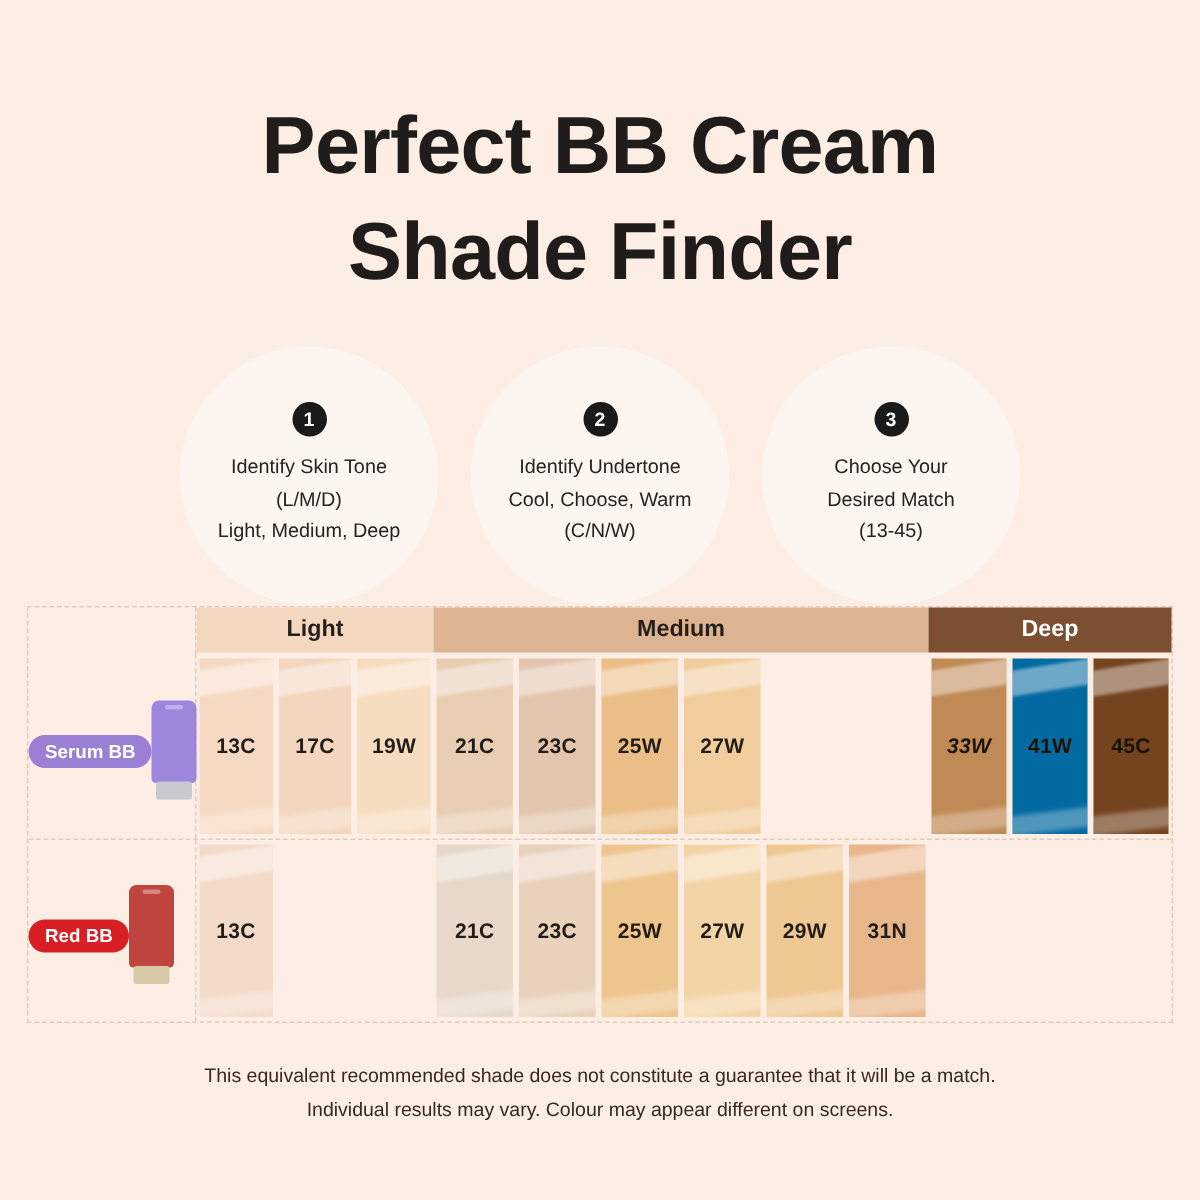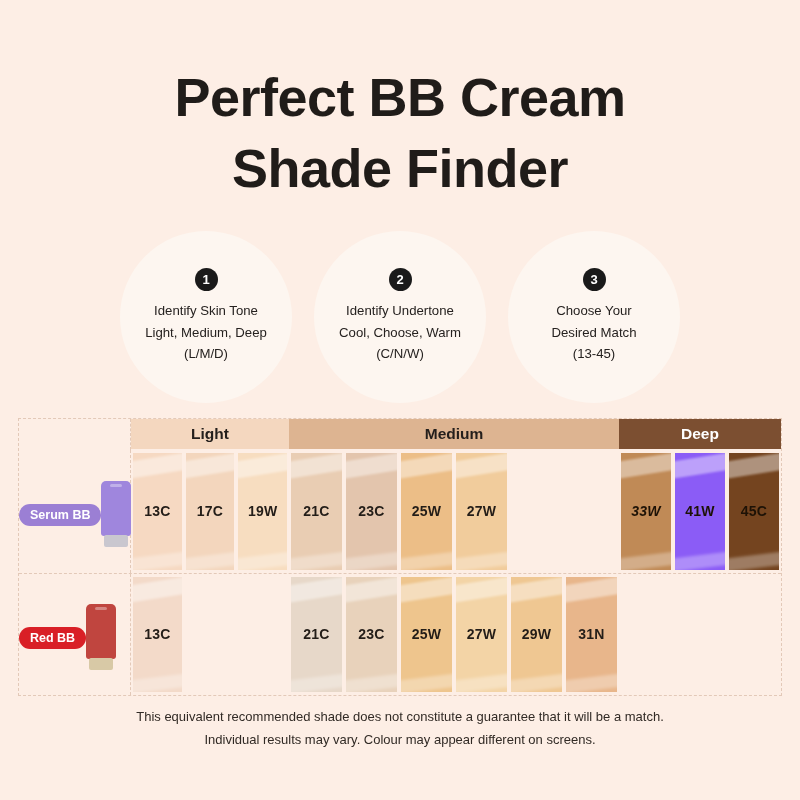--- a/index.html
+++ b/index.html
@@ -62,21 +62,21 @@
     text-align: center;
     font-size: 13.2px;
     line-height: 1.62;
     color: #262220;
   }
 
   
   .chart {
     position: absolute;
     left: 18px;
-    top: 418px;
+    top: 404px;
     width: 764px;
     height: 278px;
     border: 1px dashed #e3c9b8;
   }
 
   .col-label {
     width: 112px;
     flex: 0 0 112px;
     border-right: 1px dashed #e3c9b8;
   }
@@ -244,22 +244,22 @@
   <div class="title-line">Perfect BB Cream</div>
   <div class="title-line">Shade Finder</div>
 </div>
 
 <div class="steps">
 
   <div class="step">
     <div class="step-num">1</div>
     <div class="step-lines">
       <div>Identify Skin Tone</div>
+      <div>(L/M/D)</div>
       <div>Light, Medium, Deep</div>
-      <div>(L/M/D)</div>
     </div>
   </div>
 
   <div class="step">
     <div class="step-num">2</div>
     <div class="step-lines">
       <div>Identify Undertone</div>
       <div>Cool, Choose, Warm</div>
       <div>(C/N/W)</div>
     </div>
@@ -365,21 +365,21 @@
           </div>
         <div class="grp grp-deep">
             <div class="cell">
               <div class="swatch dark" style="background: rgb(192, 138, 86); font-style: italic;">
                 <div class="smear"></div>
                 <div class="smear2"></div>
                 <span class="code">33W</span>
               </div>
             </div>
             <div class="cell">
-              <div class="swatch dark" style="background: #8b5cf6;">
+              <div class="swatch dark" style="background: #0369a1;">
                 <div class="smear"></div>
                 <div class="smear2"></div>
                 <span class="code">41W</span>
               </div>
             </div>
             <div class="cell">
               <div class="swatch dark" style="background: rgb(116, 68, 31);">
                 <div class="smear"></div>
                 <div class="smear2"></div>
                 <span class="code">45C</span>

